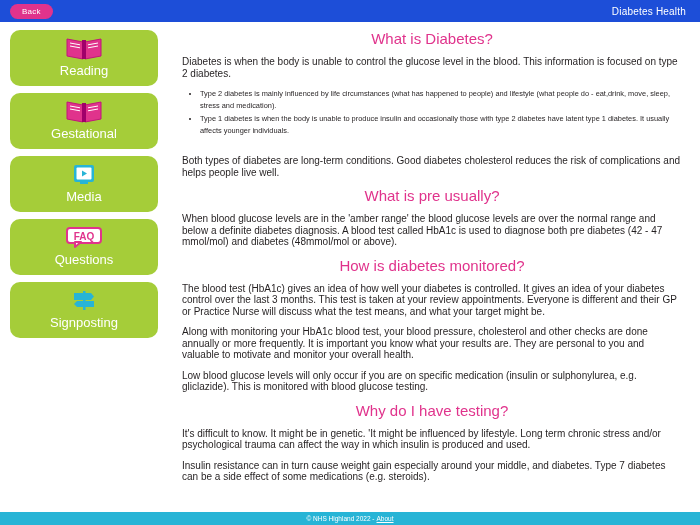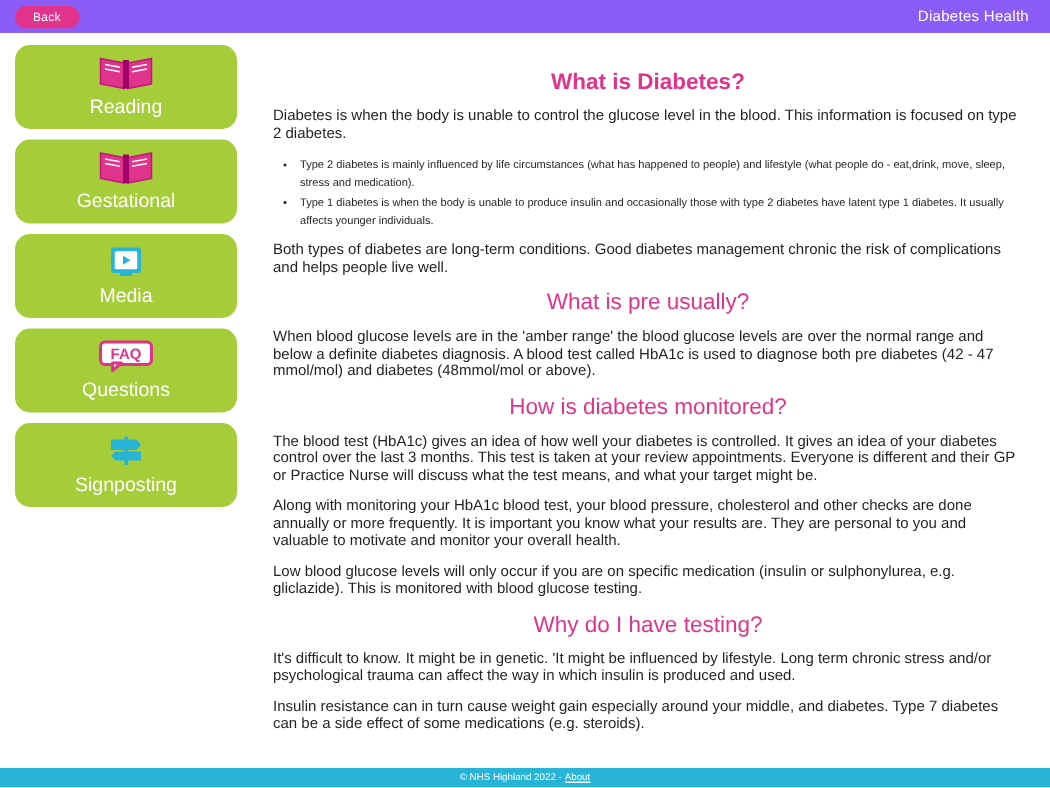--- a/index.html
+++ b/index.html
@@ -15,21 +15,21 @@
     width: 700px;
     height: 525px;
     background: #ffffff;
   }
 
   
   .topbar {
     position: absolute;
     top: 0; left: 0;
     width: 700px; height: 22px;
-    background: #8b5cf6;
+    background: #1d4ed8;
     display: flex;
     align-items: center;
     justify-content: space-between;
     padding: 0 10px;
   }
   .back-btn {
     background: #e0338c;
     color: #ffffff;
     font-size: 8px;
     border-radius: 9px;
@@ -92,29 +92,29 @@
     padding: 6px 18px 0 14px;
     overflow: hidden;
   }
   .content h2 {
     color: #e0338c;
     font-size: 15px;
     font-weight: normal;
     text-align: center;
     margin: 8px 0 9px 0;
   }
-  .content h2.first { margin-top: 18px; font-weight: bold; }
+  .content h2.first { margin-top: 2px; }
   .content p {
     font-size: 10px;
     line-height: 11.5px;
     color: #231f20;
     margin: 0 0 9px 0;
   }
   .content ul {
-    margin: 0 0 9px 0;
+    margin: 0 0 19px 0;
     padding-left: 18px;
   }
   .content li {
     font-size: 7.4px;
     line-height: 11.5px;
     color: #231f20;
     margin-bottom: 2px;
   }
 
   
@@ -216,21 +216,21 @@
     </div>
 
     <div class="content">
 
       <h2 class="first">What is Diabetes?</h2>
       <p>Diabetes is when the body is unable to control the glucose level in the blood. This information is focused on type 2 diabetes.</p>
       <ul>
         <li>Type 2 diabetes is mainly influenced by life circumstances (what has happened to people) and lifestyle (what people do - eat,drink, move, sleep, stress and medication).</li>
         <li>Type 1 diabetes is when the body is unable to produce insulin and occasionally those with type 2 diabetes have latent type 1 diabetes. It usually affects younger individuals.</li>
       </ul>
-      <p>Both types of diabetes are long-term conditions. Good diabetes management chronic the risk of complications and helps people live well.</p>
+      <p>Both types of diabetes are long-term conditions. Good diabetes cholesterol reduces the risk of complications and helps people live well.</p>
 
       <h2>What is pre usually?</h2>
       <p>When blood glucose levels are in the 'amber range' the blood glucose levels are over the normal range and below a definite diabetes diagnosis. A blood test called HbA1c is used to diagnose both pre diabetes (42 - 47 mmol/mol) and diabetes (48mmol/mol or above).</p>
 
       <h2>How is diabetes monitored?</h2>
       <p>The blood test (HbA1c) gives an idea of how well your diabetes is controlled. It gives an idea of your diabetes control over the last 3 months. This test is taken at your review appointments. Everyone is different and their GP or Practice Nurse will discuss what the test means, and what your target might be.</p>
       <p>Along with monitoring your HbA1c blood test, your blood pressure, cholesterol and other checks are done annually or more frequently. It is important you know what your results are. They are personal to you and valuable to motivate and monitor your overall health.</p>
       <p>Low blood glucose levels will only occur if you are on specific medication (insulin or sulphonylurea, e.g. gliclazide). This is monitored with blood glucose testing.</p>
 
       <h2>Why do I have testing?</h2>

